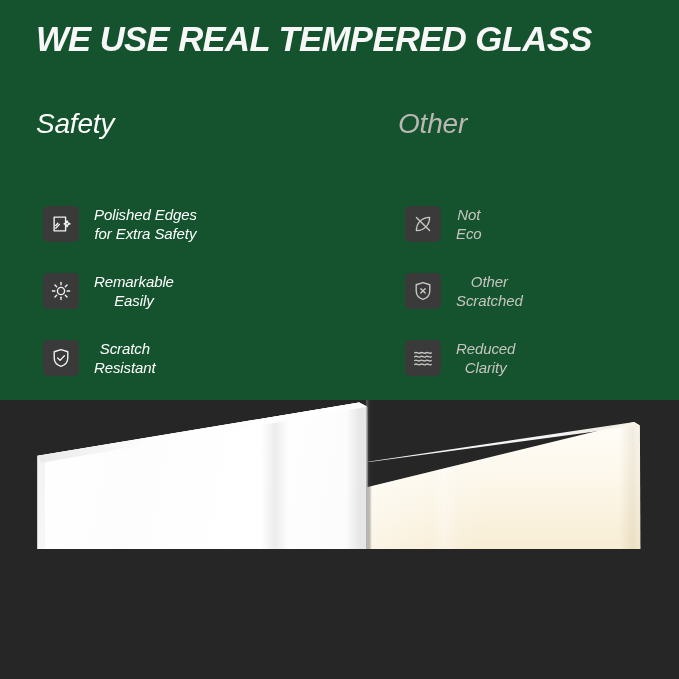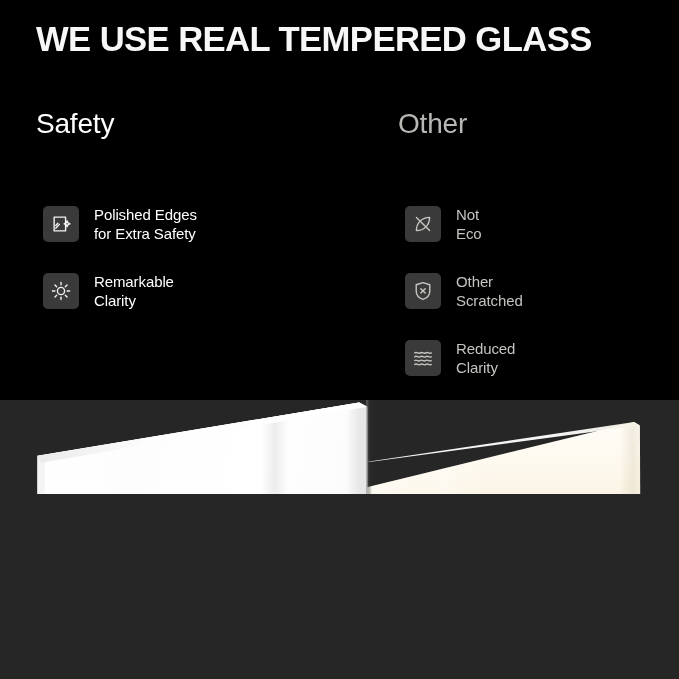--- a/index.html
+++ b/index.html
@@ -6,23 +6,24 @@
     margin: 0;
     padding: 0;
     background: #262626;
   }
   body {
     font-family: "Liberation Sans", sans-serif;
   }
   #page {
     position: relative;
     width: 679px;
-    height: 494px;
-    background: #000000;
+    height: 549px;
+    background: #14532d;
     overflow: hidden;
+    font-style: italic;
   }
 
   
   .title {
     position: absolute;
     left: 36px;
     top: 18px;
     width: 620px;
     font-size: 35px;
     line-height: 42px;
@@ -77,20 +78,21 @@
     align-items: center;
     justify-content: center;
   }
   .icon-tile svg { display: block; }
   .feature-text {
     margin-left: 15px;
     font-size: 15px;
     line-height: 19px;
     letter-spacing: -0.1px;
     white-space: pre-line;
+    text-align: center;
   }
   .col-left .feature-text  { color: #ffffff; }
   .col-right .feature-text { color: #c6c4c0; }
 
   .col-left  .icon-tile svg { stroke: #f2f2f2; }
   .col-right .icon-tile svg { stroke: #c9c7c3; }
 
   
   .photo {
     position: absolute;
@@ -247,23 +249,33 @@
             <path d="M12 18.7 V21.4"></path>
             <path d="M2.6 12 H5.3"></path>
             <path d="M18.7 12 H21.4"></path>
             <path d="M5.4 5.4 L7.3 7.3"></path>
             <path d="M16.7 16.7 L18.6 18.6"></path>
             <path d="M18.6 5.4 L16.7 7.3"></path>
             <path d="M7.3 16.7 L5.4 18.6"></path>
           </svg>
         </span>
         <span class="feature-text">Remarkable
-Clarity</span>
-      </li>
-
+Easily</span>
+      </li>
+
+      <li class="feature">
+        <span class="icon-tile">
+          <svg width="22" height="22" viewBox="0 0 24 24" fill="none" stroke-width="1.5" stroke-linecap="round" stroke-linejoin="round">
+            <path d="M12 2.8 L19.4 5.2 V12.1 C19.4 16.6 16.2 19.8 12 21.2 C7.8 19.8 4.6 16.6 4.6 12.1 V5.2 Z"></path>
+            <path d="M8.4 11.9 L11 14.6 L15.7 9.6"></path>
+          </svg>
+        </span>
+        <span class="feature-text">Scratch
+Resistant</span>
+      </li>
 
     </ul>
   </div>
 
   <div class="col col-right">
     <div class="col-heading">
       <span>Other</span><br>
     </div>
 
     <ul class="feature-list">

